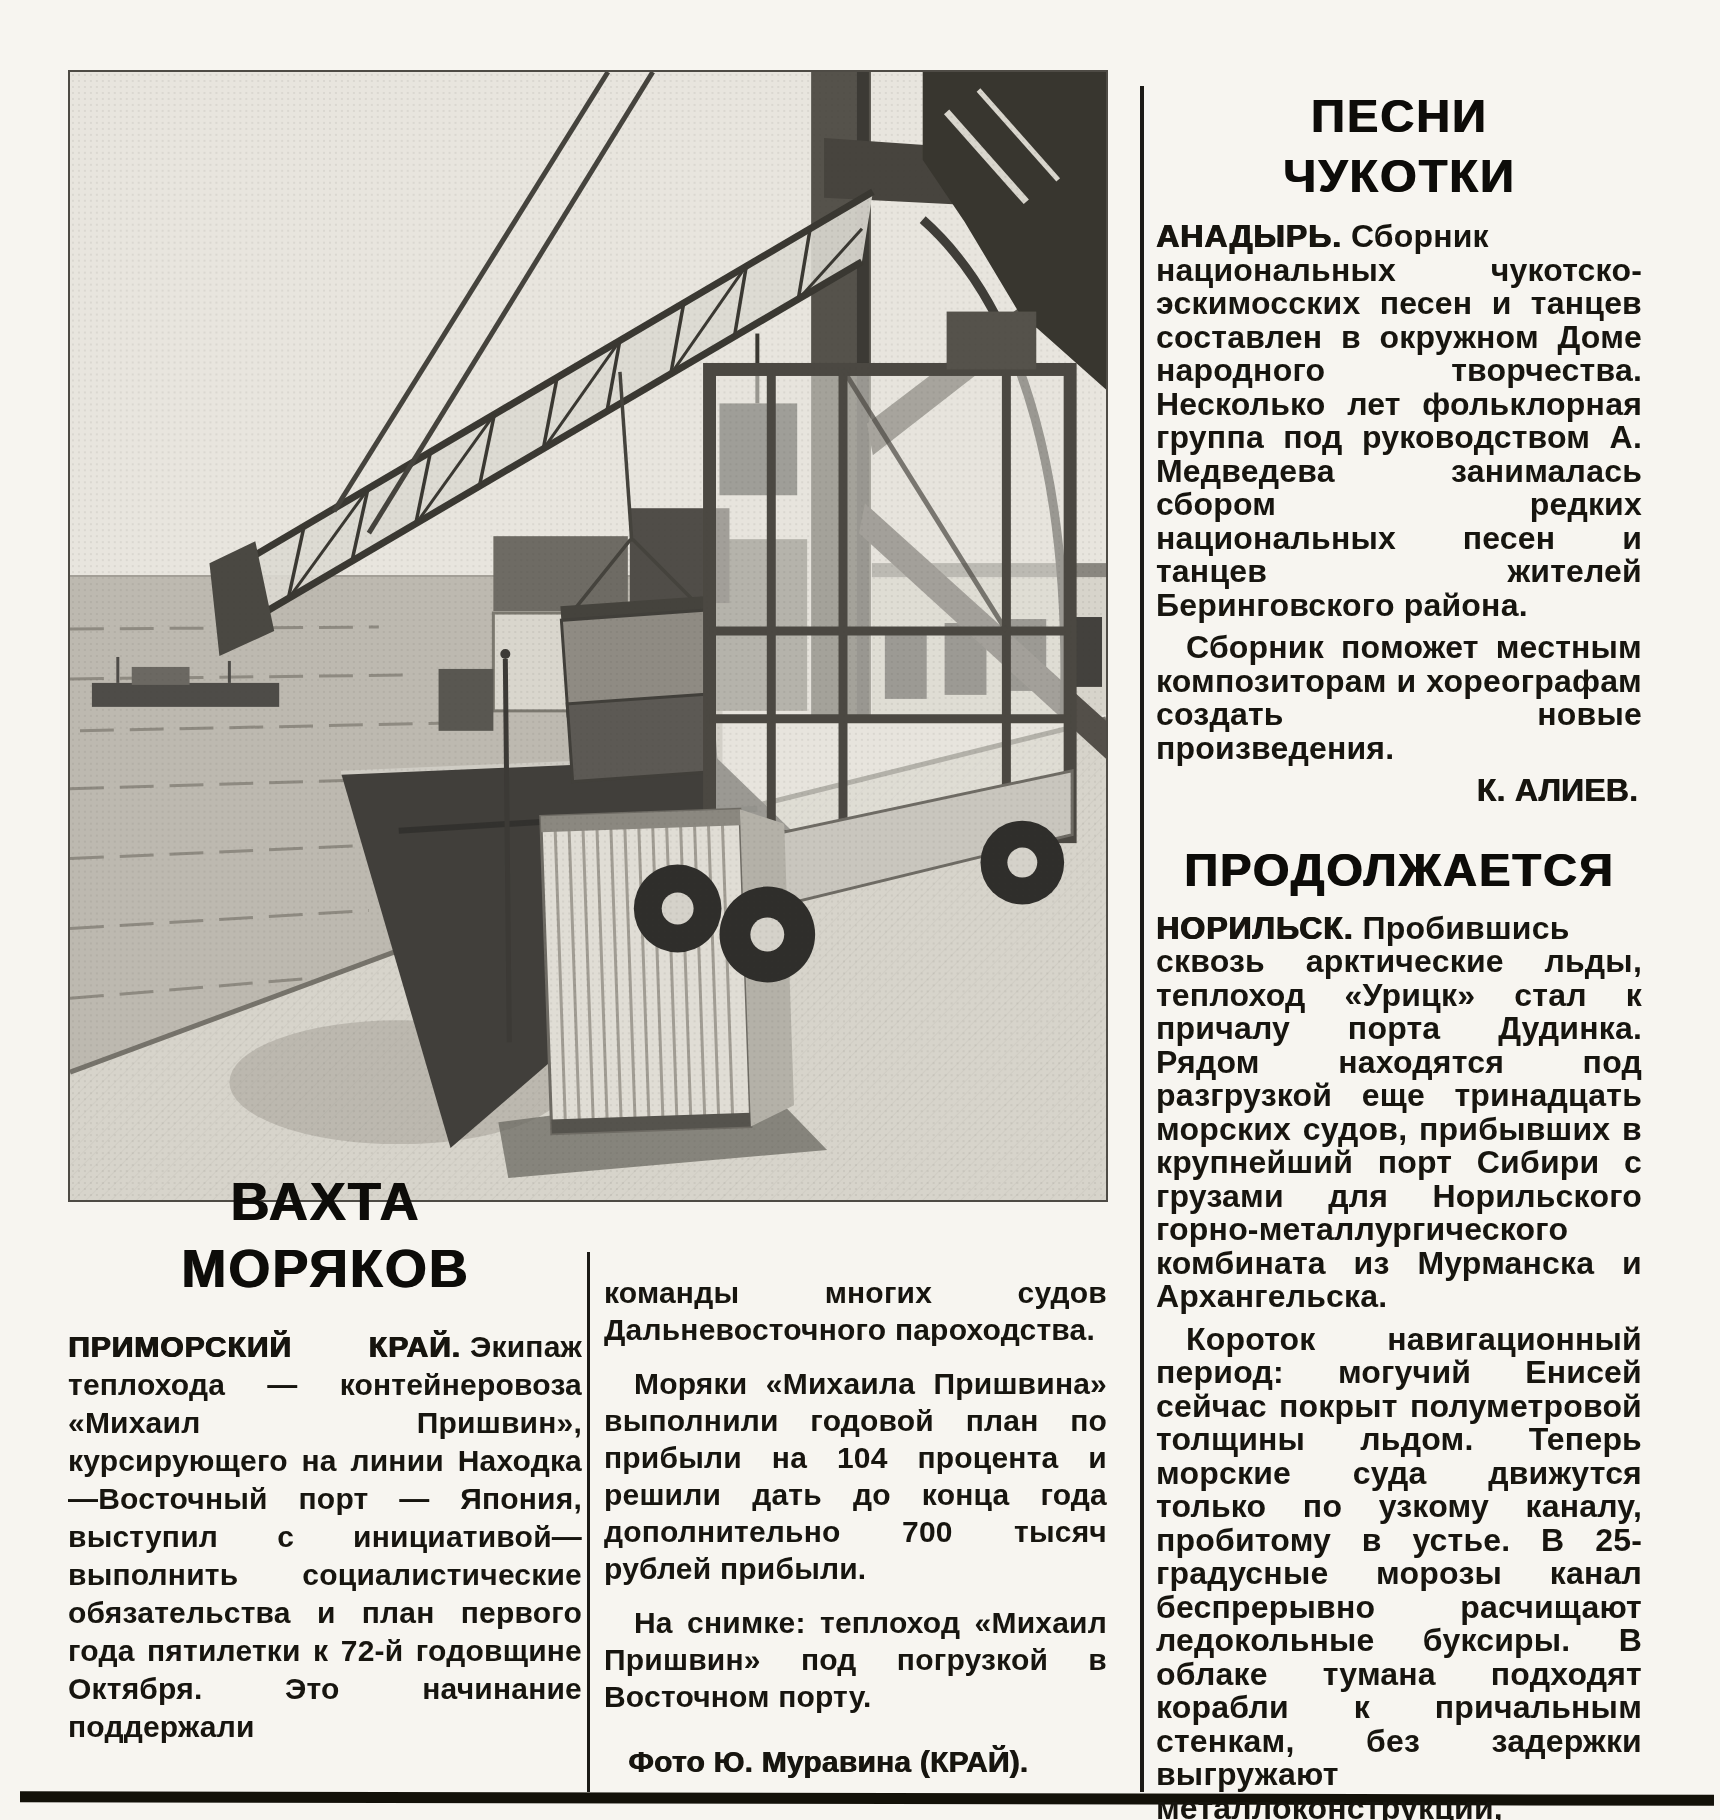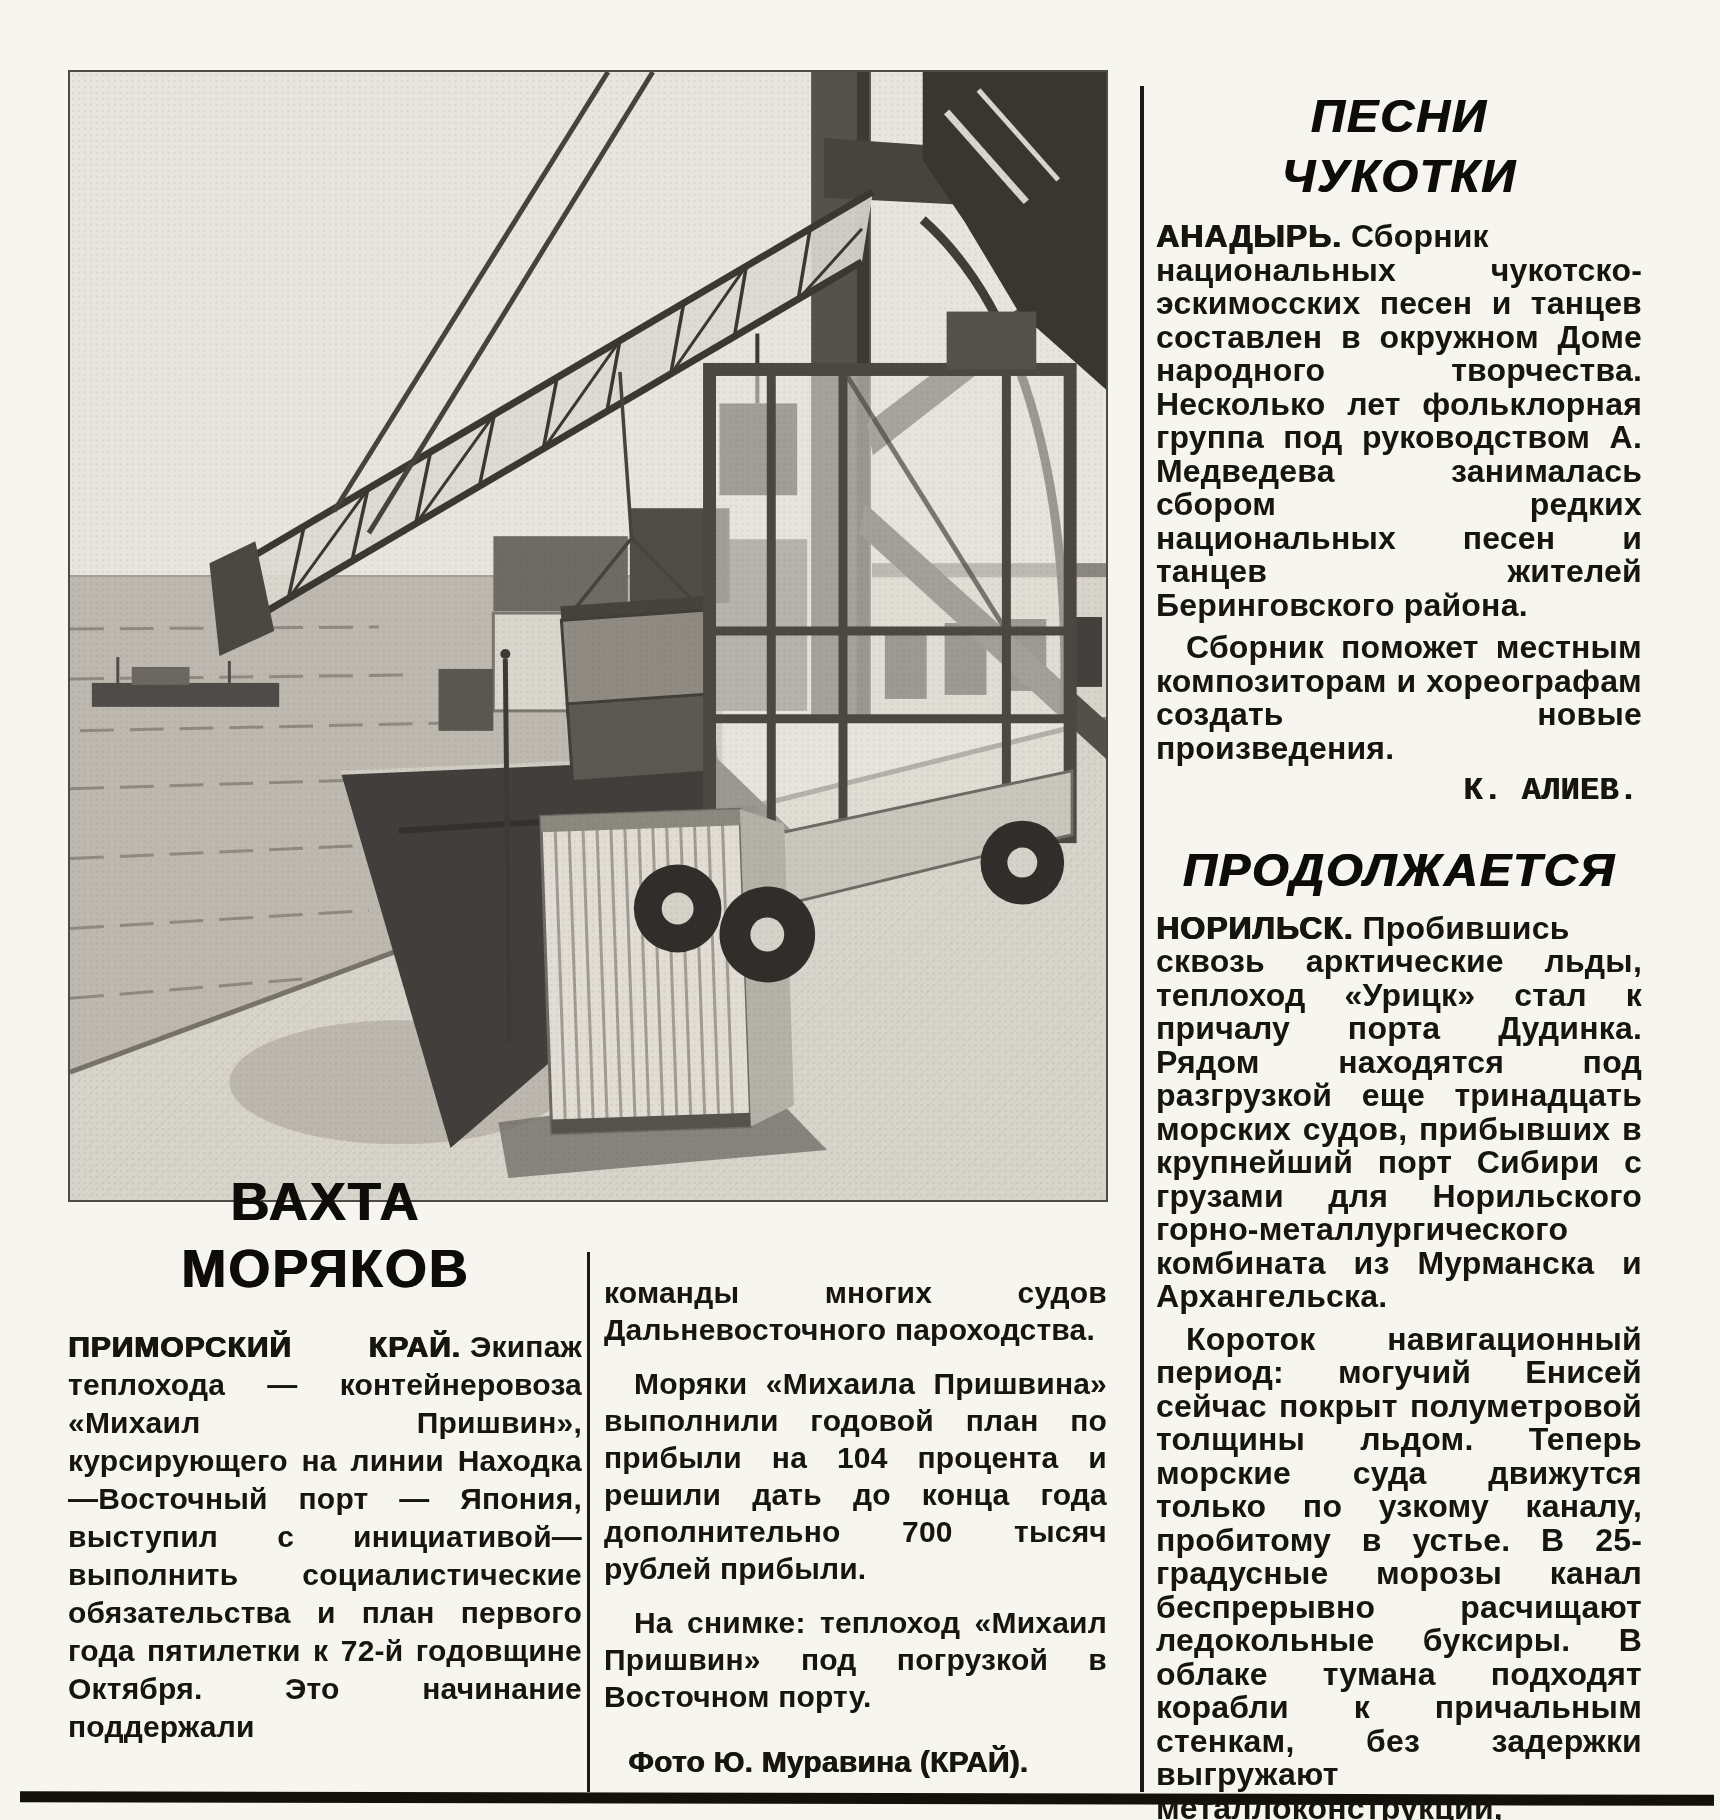--- a/index.html
+++ b/index.html
@@ -24,33 +24,33 @@
   .left-col{left:68px;top:1168px;width:514px;}
   .mid-col{left:604px;top:1252px;width:503px;margin-top:22px;}
   .right-col{left:1156px;top:86px;width:486px;}
   p{margin:0;padding:0;text-align:justify;hyphens:auto;-webkit-hyphens:auto;}
   .headline{
     text-align:center;font-weight:700;color:#0d0c09;
     text-shadow:1.2px 0 currentColor;letter-spacing:2px;
   }
   .headline div{white-space:nowrap;}
   .hl-left{font-size:54px;line-height:67px;margin-bottom:26px;}
-  .hl-right{font-size:47px;line-height:60px;font-style:italic;}
+  .hl-right{font-size:47px;line-height:60px;}
   .hl-nav{margin-top:32px;margin-bottom:12px;}
   .hl-pesni{margin-bottom:14px;}
   .body-left p{font-size:30px;line-height:38px;font-weight:700;letter-spacing:.2px;}
   .mid-col p{font-size:30px;line-height:37px;font-weight:700;letter-spacing:.2px;margin-bottom:17px;}
   .right-col p{font-size:32px;line-height:33.5px;font-weight:700;letter-spacing:.2px;margin-bottom:9px;}
   .indent{text-indent:30px;}
   .lead{
     font-weight:700;text-shadow:.9px 0 currentColor,-.3px 0 currentColor;
     letter-spacing:1px;margin-right:9px;
   }
   .byline{
-    text-align:right !important;font-family:Liberation Mono, monospace;
+    text-align:right !important;font-family:Liberation Sans, sans-serif;
     font-size:33px;font-weight:700;letter-spacing:1.5px;
     text-shadow:.7px 0 currentColor;margin:2px 4px 24px 0 !important;
   }
   .credit{
     font-size:31px;font-weight:700;letter-spacing:.6px;
     text-shadow:.8px 0 currentColor;text-align:left !important;
     padding-left:24px;margin-top:28px !important;
   }
 </style>
 </head>

